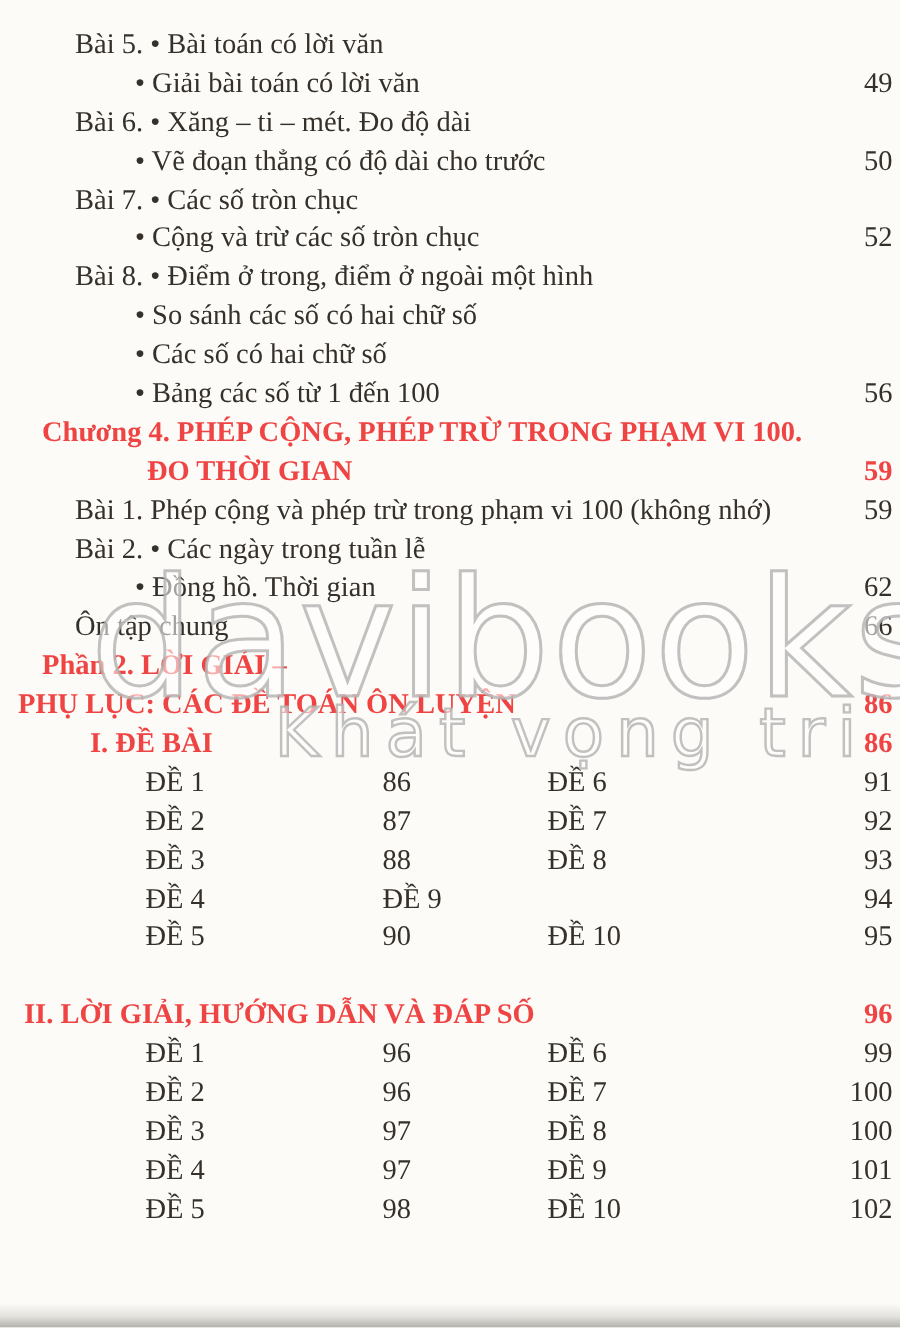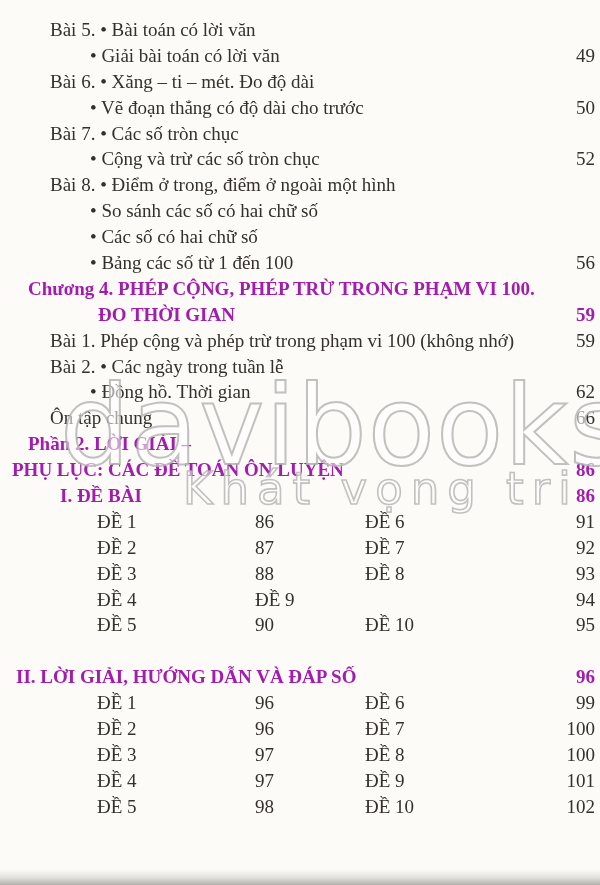--- a/index.html
+++ b/index.html
@@ -15,21 +15,21 @@
   }
   .content{position:relative;z-index:1;padding:17px 5px 0 0;}
   .row{
     height:25.9px;
     display:flex;
     align-items:center;
     justify-content:space-between;
     white-space:nowrap;
   }
   .row .pg{margin-left:8px;text-align:right;}
-  .b{font-weight:bold;color:#a21caf;font-family:Liberation Serif, serif;}
+  .b{font-weight:bold;color:#ef4444;font-family:Liberation Serif, serif;}
   .i-bai{padding-left:50px;}
   .i-sub{padding-left:90px;}
   .i-ch{padding-left:28px;}
   .i-cont{padding-left:98px;align-items:center;}
   .i-phu{padding-left:12px;}
   .i-sec{padding-left:60px;}
   .i-sec2{padding-left:70px;}
   .i-muc{padding-left:30px;}
   .gap-before{margin-top:26px;padding-left:16px;}
   

